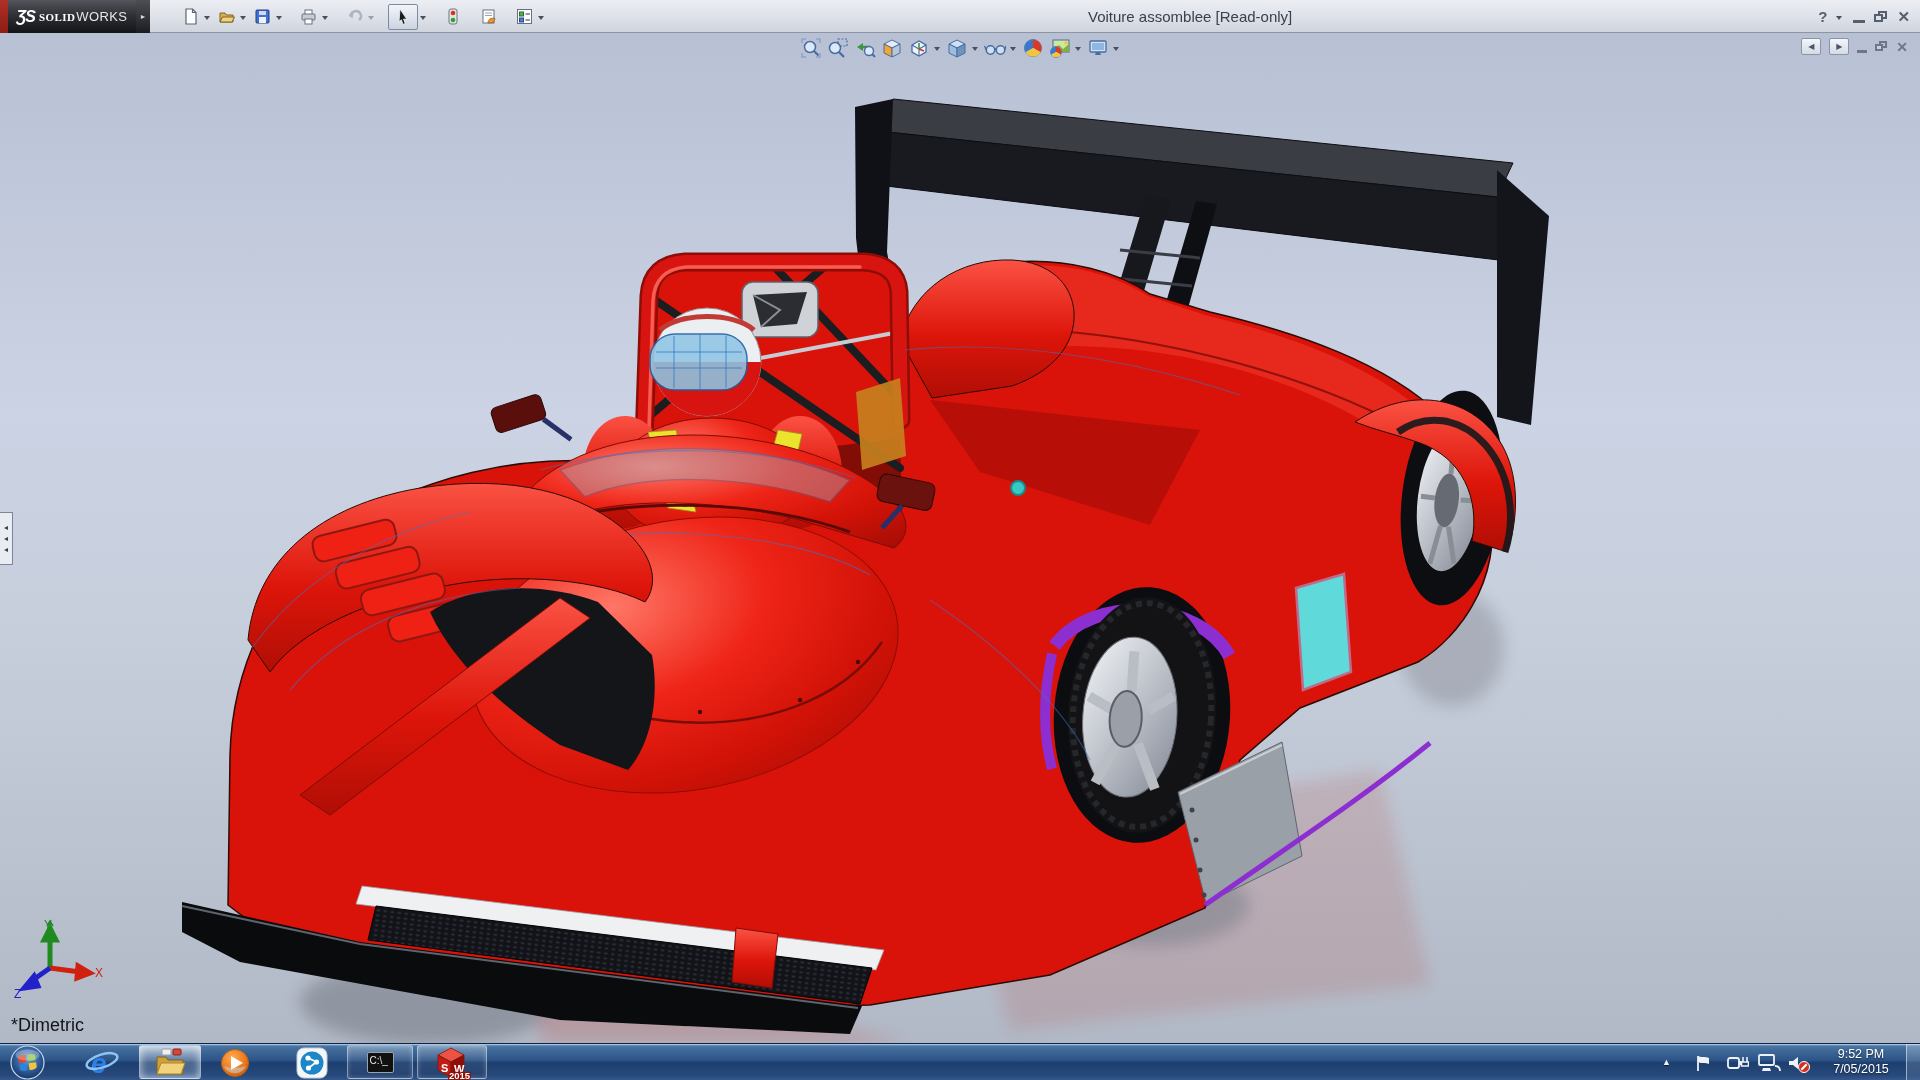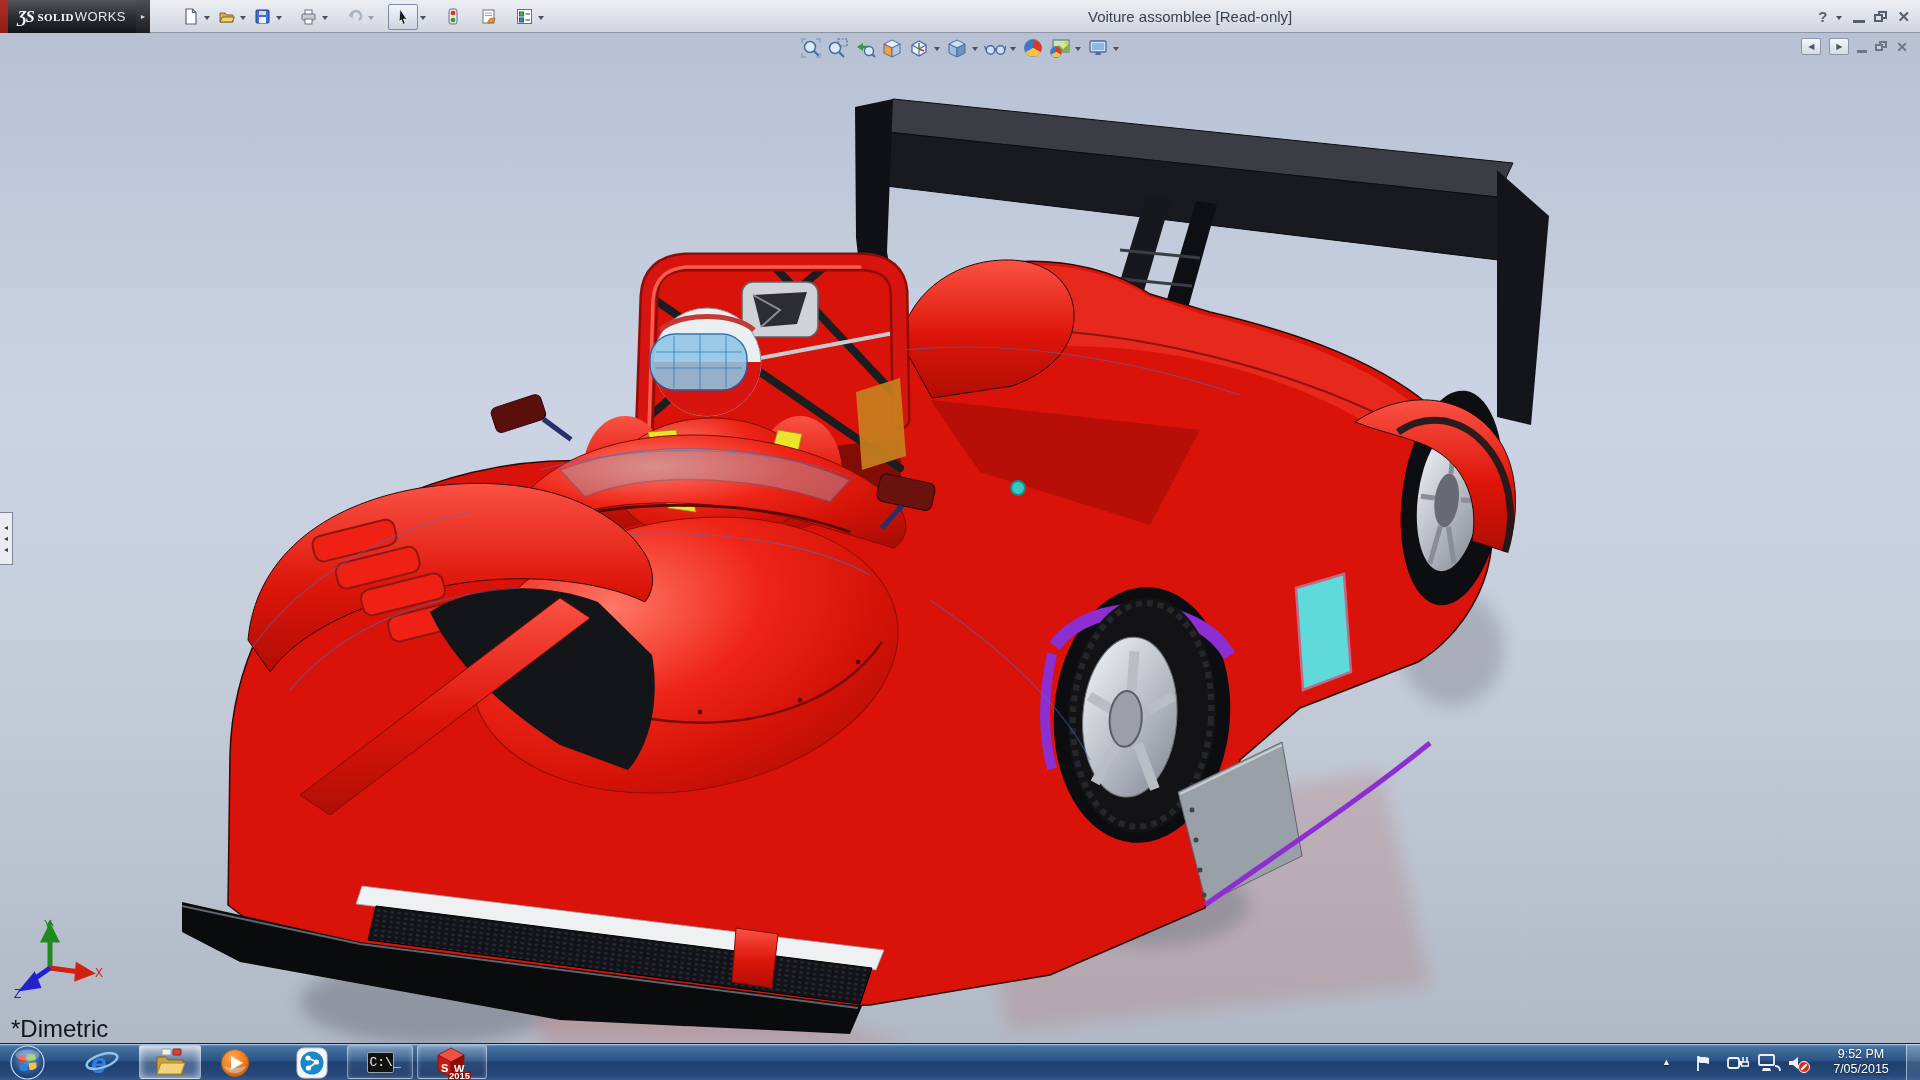--- a/index.html
+++ b/index.html
@@ -14,21 +14,21 @@
     background:linear-gradient(180deg,#eceef3 0%,#dde1e8 55%,#d0d5de 100%);
     border-bottom:1px solid #8e95a2;
   }
   .brand-accent { position:absolute; left:0; top:0; width:8px; height:33px;
     background:linear-gradient(180deg,#b03028,#8e1c14); }
   .logo-block {
     position:absolute; left:8px; top:0; width:128px; height:33px;
     background:linear-gradient(180deg,#53565c 0%,#2f3136 45%,#131418 100%);
     color:#fff; display:flex; align-items:center; justify-content:center; gap:4px;
   }
-  .logo-mark { font-size:16px; font-weight:bold; font-style:italic; letter-spacing:-1px;font-family:Liberation Serif, serif; }
+  .logo-mark { font-size:16px; font-weight:bold; font-style:italic; letter-spacing:-1px; }
   .logo-solid { font-size:11px; font-weight:bold; letter-spacing:.4px;font-family:Liberation Serif, serif; }
   .logo-works { font-size:13px; font-weight:normal; letter-spacing:.4px; margin-left:-3px; color:#e8e8e8;text-align:center;}
   .menu-flyout {
     position:absolute; left:136px; top:0; width:14px; height:33px;
     background:linear-gradient(180deg,#4c4e54,#1c1d21);
     color:#d8d8d8; font-size:7px; display:flex; align-items:center; justify-content:center;
   }
   .tb-row { position:absolute; left:178px; top:0; height:33px; display:flex; align-items:center; gap:2px; }
   .tb-btn { width:24px; height:26px; display:flex; align-items:center; justify-content:center; border:1px solid transparent; }
   .tb-btn.pressed { background:linear-gradient(180deg,#f2f5fa,#ccd4e1); border:1px solid #7d8ba2; border-radius:2px; width:30px; }
@@ -65,21 +65,21 @@
   .glyph-restore2 i { position:absolute; width:8px; height:7px; border:2px solid #6e7688; display:block; }
   .glyph-restore2 i:nth-child(1){ left:4px; top:0; }
   .glyph-restore2 i:nth-child(2){ left:0; top:3px; background:#c9d1e0; }
   .glyph-close2 { font-size:14px; font-weight:bold; color:#6e7688; }
   .panel-tab {
     position:absolute; left:0; top:479px; width:13px; height:53px;
     background:#e9ecf1; border:1px solid #7e8696; border-left:none;
     display:flex; flex-direction:column; align-items:center; justify-content:center; gap:2px;
     font-size:8px; color:#39404e;
   }
-  .view-label { position:absolute; left:11px; top:982px; font-size:24px; color:#121418; }
+  .view-label { position:absolute; left:11px; top:982px; font-size:18px; color:#121418; }
   .triad { position:absolute; left:0; top:885px; }
   
   .taskbar {
     position:absolute; left:0; top:1043px; width:1920px; height:37px;
     background:linear-gradient(180deg,#7ea3cc 0%,#45719f 8%,#2d5488 45%,#1d3f6e 52%,#28497c 88%,#35598c 100%);
     border-top:1px solid #0d2347;
   }
   .taskbar::before { content:""; position:absolute; left:0; top:0; width:100%; height:1px; background:rgba(180,205,235,.8); }
   .start-orb { position:absolute; left:10px; top:1px; width:35px; height:35px; }
   .task-icon { position:absolute; top:3px; width:40px; height:31px; display:flex; align-items:center; justify-content:center; }
@@ -88,22 +88,22 @@
     background:linear-gradient(180deg,rgba(255,255,255,.28),rgba(255,255,255,.08) 45%,rgba(10,30,60,.18));
     box-shadow:inset 0 0 5px rgba(255,255,255,.25);
     display:flex; align-items:center; justify-content:center;
   }
   .task-btn.hover {
     background:linear-gradient(180deg,rgba(255,255,255,.6),rgba(255,255,255,.22) 50%,rgba(150,190,230,.25));
     box-shadow:inset 0 0 8px rgba(255,255,255,.7);
   }
   .cmd-face { position:relative; width:27px; height:21px; background:#111;
     border:1px solid #9aa3ad; border-radius:2px; }
-  .cmd-face span { position:absolute; left:2px; top:2px; font-family:Liberation Mono, monospace;
-    font-size:13px; color:#e8e8e8; }
+  .cmd-face span { position:absolute; left:2px; top:2px; font-family:Liberation Sans, sans-serif;
+    font-size:10px; color:#e8e8e8; }
   .tray-ic { position:absolute; top:10px; }
   .clock { position:absolute; left:1818px; top:3px; width:86px; height:31px;
     color:#fff; font-size:12.5px; text-align:center; line-height:15px; text-shadow:0 1px 2px rgba(0,0,0,.6); }
   .show-desktop { position:absolute; right:0; top:0; width:14px; height:37px;
     background:linear-gradient(180deg,rgba(255,255,255,.25),rgba(255,255,255,.05));
     border-left:1px solid rgba(220,235,250,.6); }
   .hidden-arrow { color:#eef2f8; font-size:9px; position:absolute; left:1662px; top:13px; text-shadow:0 1px 1px rgba(0,0,0,.5);}
   svg text { font-family:"Liberation Sans", sans-serif; }
 </style>
 </head>

